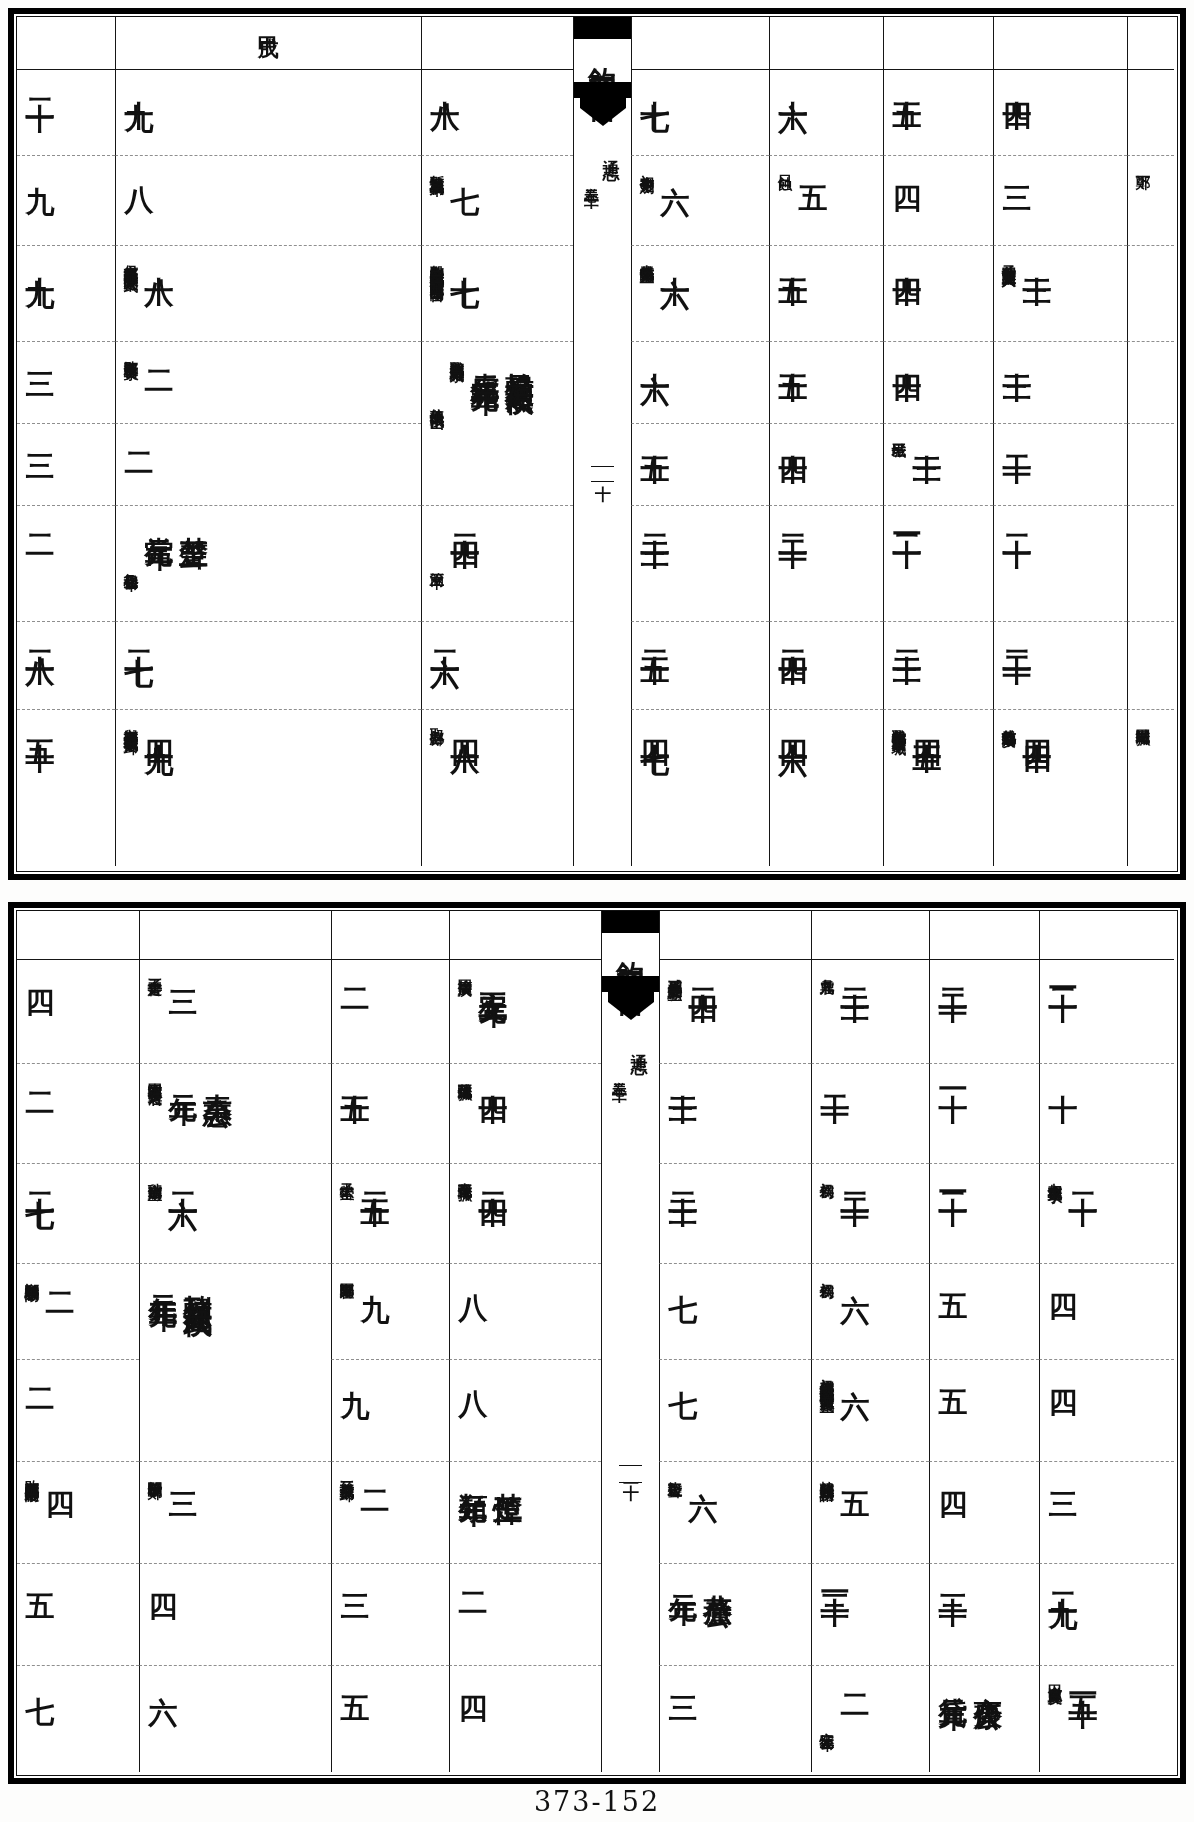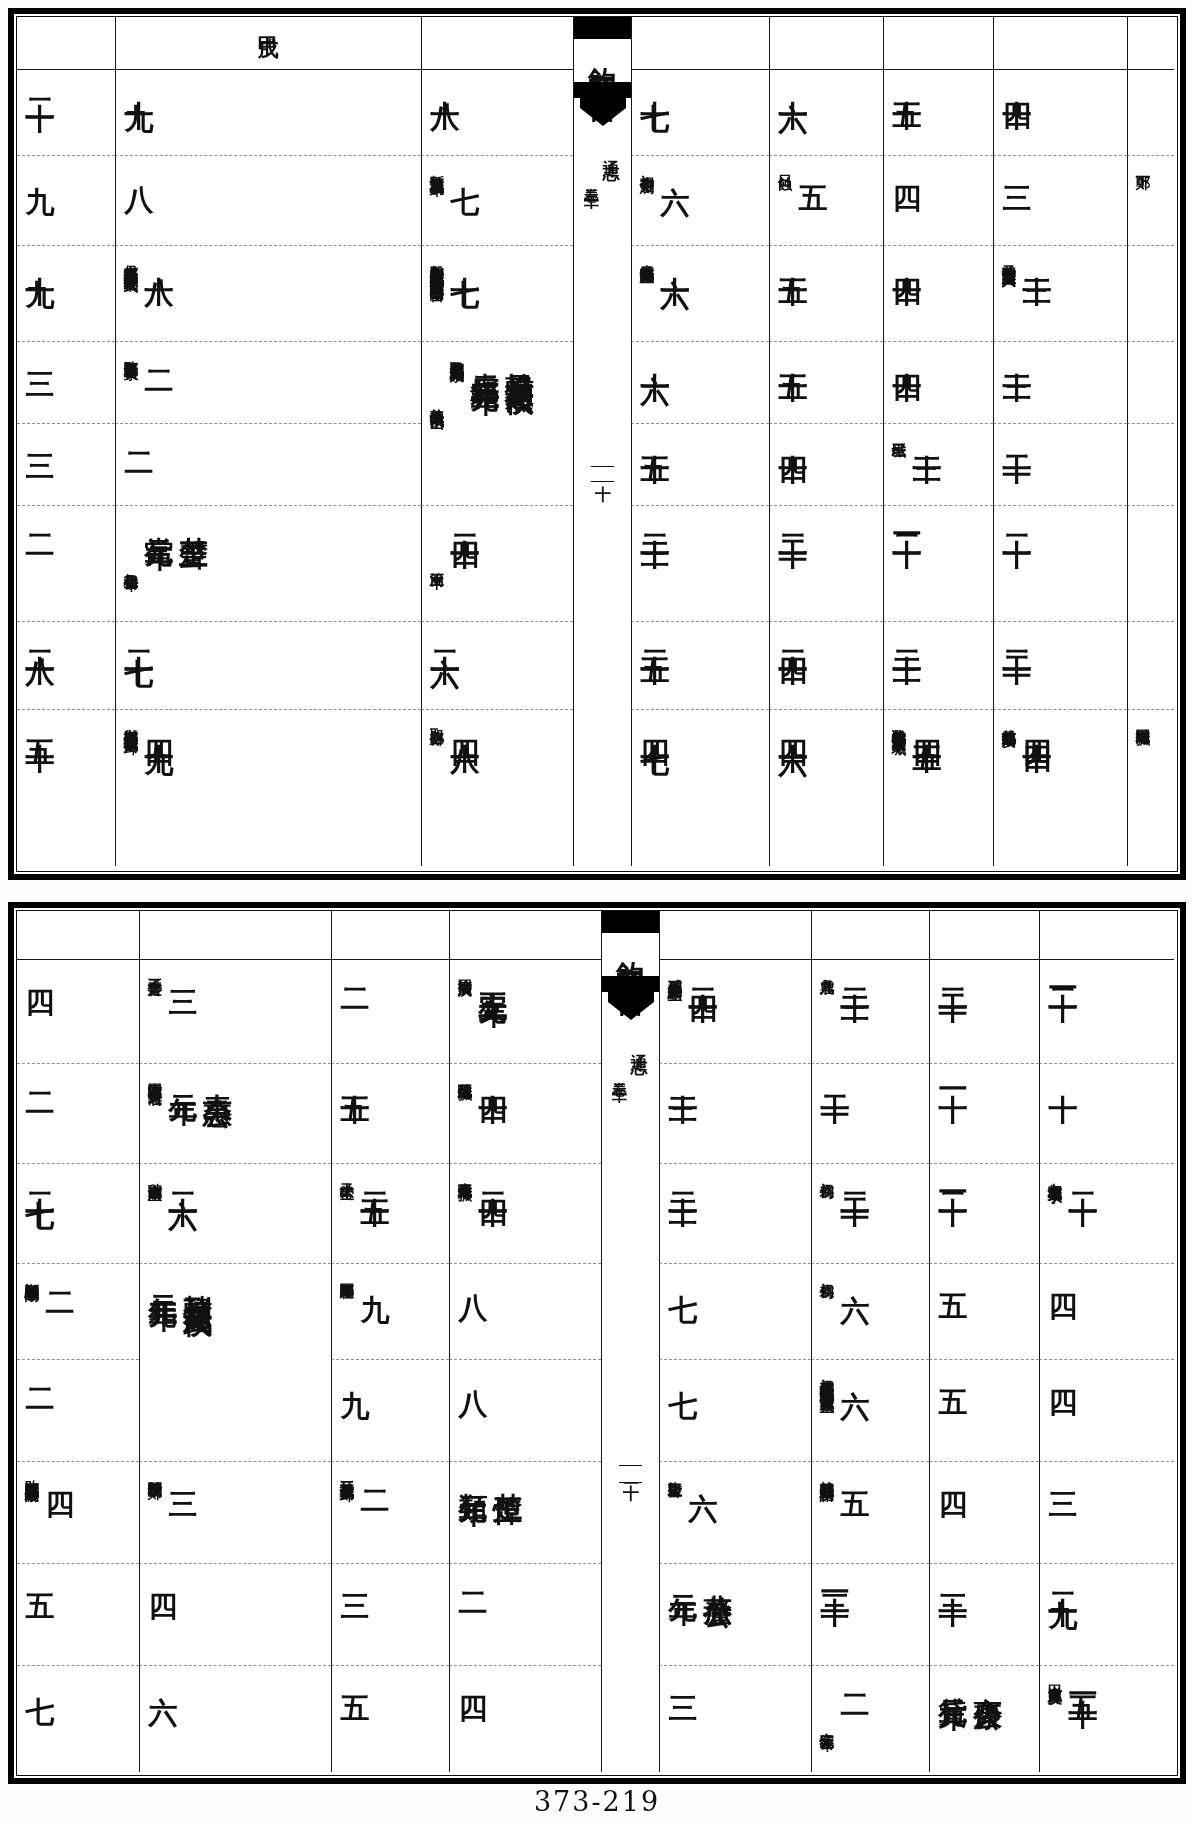--- a/index.html
+++ b/index.html
@@ -790,13 +790,13 @@
       </div>
       <div class="cell r0" style="grid-area: 1 / 8 / span 1;">
         <div class="v"></div>
       </div>
       <div class="cell r0" style="grid-area: 1 / 9 / span 1;">
         <div class="v"></div>
       </div>
     </div>
 </div>
 
-<div class="footer">373-219</div>
+<div class="footer">373-152</div>
 
 </body></html>

